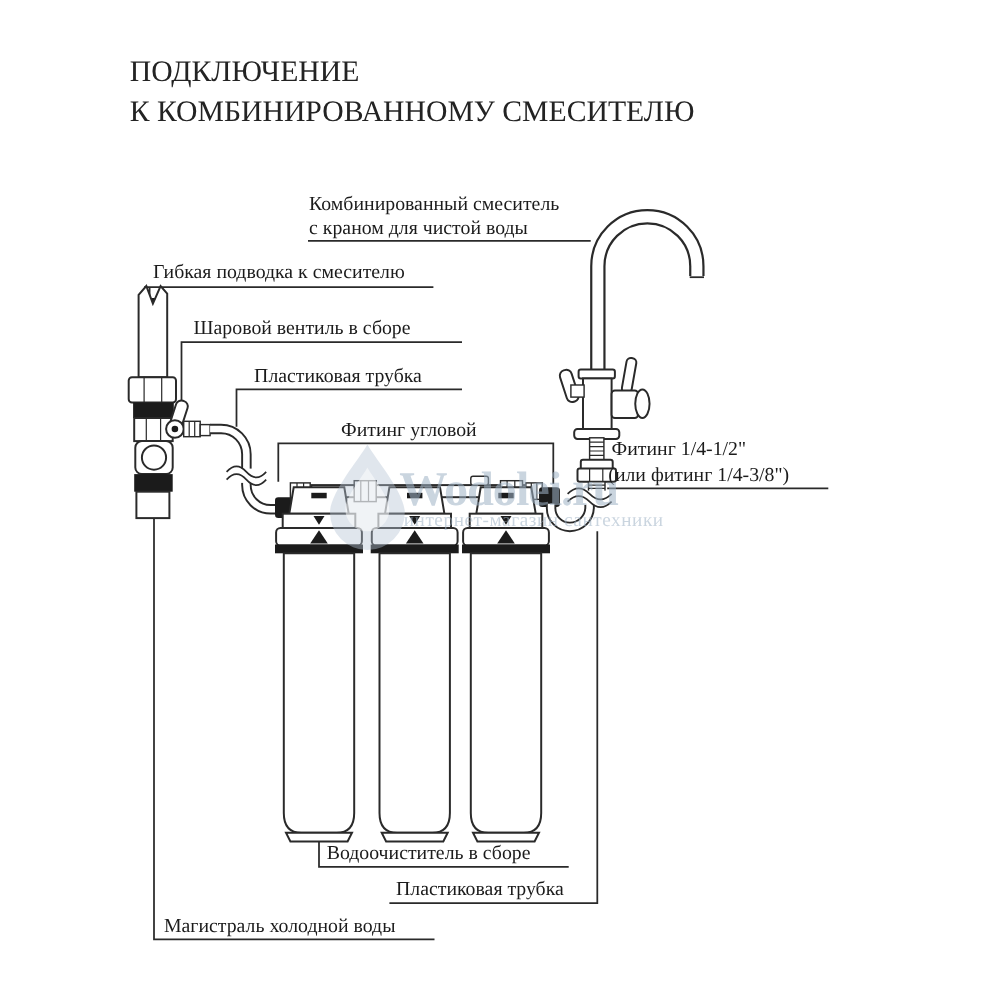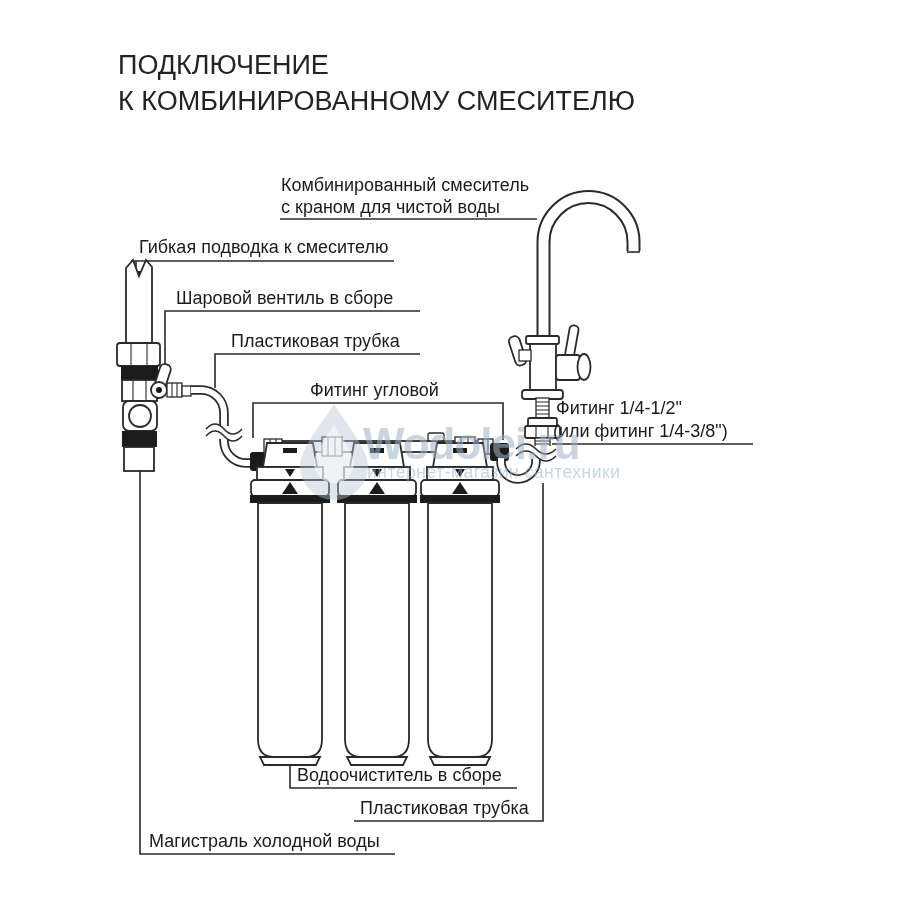--- a/index.html
+++ b/index.html
@@ -1,17 +1,17 @@
 <!DOCTYPE html>
 <html><head>
 <meta charset="utf-8">
 <style>
   html,body{margin:0;padding:0;background:#fff;}
   .stage{position:relative;width:900px;height:900px;background:#fff;overflow:hidden;
-         font-family:Liberation Sans, sans-serif;}
+         font-family:Liberation Serif, serif;}
   svg{display:block;}
   text{fill:#1b1b1b;}
   .t-title{font-size:27px;fill:#232323;}
   .lbl{font-size:18px;fill:#1b1b1b;}
   .ln{stroke:#2a2a2a;stroke-width:1.6;fill:none;}
   .outline{fill:#ffffff;stroke:#2a2a2a;stroke-width:1.8;}
   .thin{fill:#ffffff;stroke:#2a2a2a;stroke-width:1.3;}
   .dark{fill:#1b1b1b;stroke:none;}
   .hatch{stroke:#2a2a2a;stroke-width:1.1;fill:none;}
   .tube-o{fill:none;stroke:#2a2a2a;stroke-width:9.5;}

